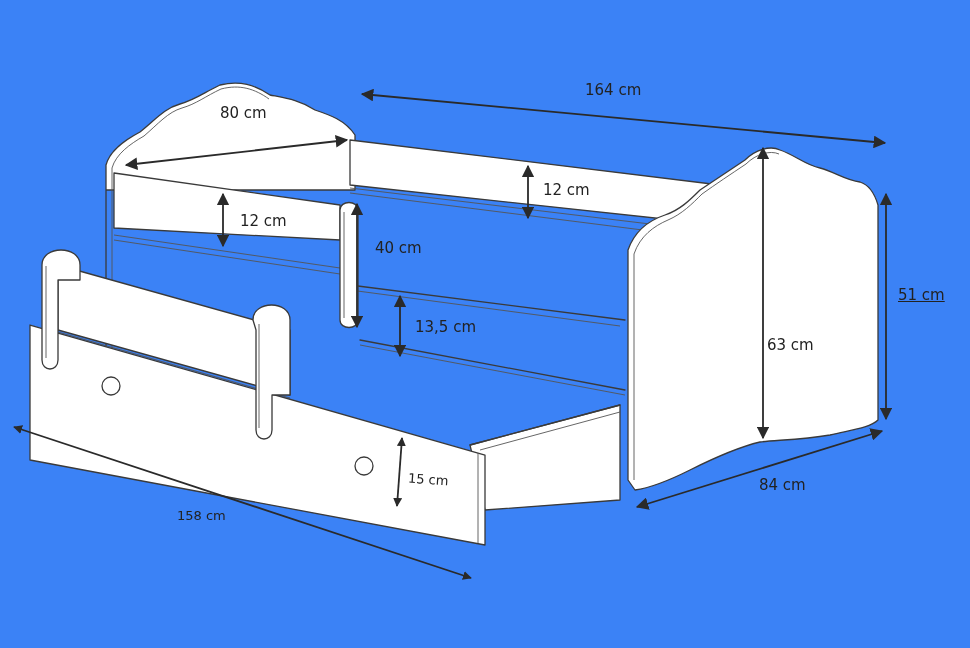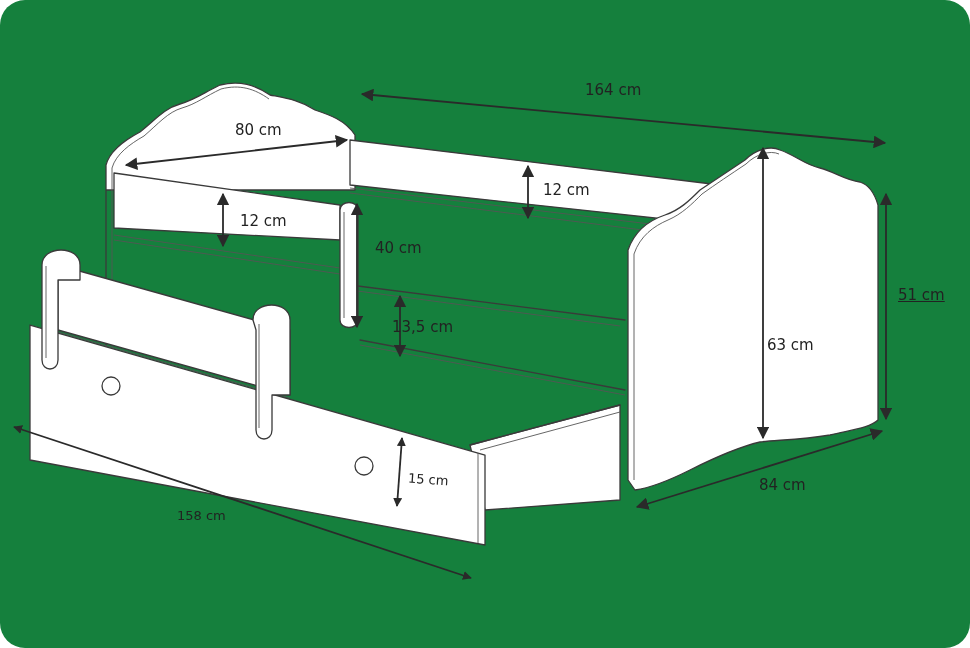--- a/index.html
+++ b/index.html
@@ -1,16 +1,16 @@
 <!DOCTYPE html>
 <html><head>
 <meta charset="utf-8">
 <style>
   html, body { margin: 0; padding: 0; background: #ffffff; }
-  #stage { position: relative; width: 970px; height: 648px; background: #15803d; overflow: hidden; border-radius: 25px; }
+  #stage { position: relative; width: 970px; height: 648px; background: #3b82f6; overflow: hidden; }
   svg { position: absolute; left: 0; top: 0; }
   .ln { fill: none; stroke: #3a3a3a; stroke-width: 1.3; stroke-linejoin: round; stroke-linecap: round; }
   .ln2 { fill: none; stroke: #555; stroke-width: 0.9; }
   .dim { fill: none; stroke: #2a2a2a; stroke-width: 1.8; }
   .panel { fill: #ffffff; stroke: #3a3a3a; stroke-width: 1.3; stroke-linejoin: round; }
   .lbl { position: absolute; font-family: "DejaVu Sans", sans-serif; font-size: 15px; color: #222; white-space: nowrap; }
   .lbl.small { font-size: 13px; }
 </style>
 </head>
 <body>
@@ -92,23 +92,23 @@
     <line class="dim" x1="357" y1="204" x2="357" y2="327" marker-start="url(#ah)" marker-end="url(#ah)"></line>
     <line class="dim" x1="400" y1="296" x2="400" y2="356" marker-start="url(#ah)" marker-end="url(#ah)"></line>
     <line class="dim" x1="402" y1="438" x2="397" y2="506" marker-start="url(#ahs)" marker-end="url(#ahs)"></line>
     <line class="dim" x1="763" y1="148" x2="763" y2="438" marker-start="url(#ah)" marker-end="url(#ah)"></line>
     <line class="dim" x1="886" y1="194" x2="886" y2="419" marker-start="url(#ah)" marker-end="url(#ah)"></line>
     <line class="dim" x1="637" y1="507" x2="882" y2="431" marker-start="url(#ah)" marker-end="url(#ah)"></line>
     <line class="dim" x1="14" y1="427" x2="471" y2="578" marker-start="url(#ahs)" marker-end="url(#ahs)"></line>
   </svg>
 
   <span class="lbl" style="left:585px;top:81px;">164 cm</span>
-  <span class="lbl" style="left:220px;top:121px;margin-left:15px;">80 cm</span>
+  <span class="lbl" style="left:220px;top:104px;">80 cm</span>
   <span class="lbl" style="left:240px;top:212px;">12 cm</span>
   <span class="lbl" style="left:543px;top:181px;">12 cm</span>
   <span class="lbl" style="left:375px;top:239px;">40 cm</span>
-  <span class="lbl" style="left:392px;top:318px;">13,5 cm</span>
+  <span class="lbl" style="left:415px;top:318px;">13,5 cm</span>
   <span class="lbl small" style="left:408px;top:472px;transform:rotate(4deg);">15 cm</span>
   <span class="lbl" style="left:767px;top:288px;margin-top:48px;">63 cm</span>
   <span class="lbl" style="left:898px;top:286px;text-decoration:underline;">51 cm</span>
   <span class="lbl" style="left:759px;top:476px;">84 cm</span>
   <span class="lbl small" style="left:177px;top:508px;">158 cm</span>
 </div>
 
 </body></html>

